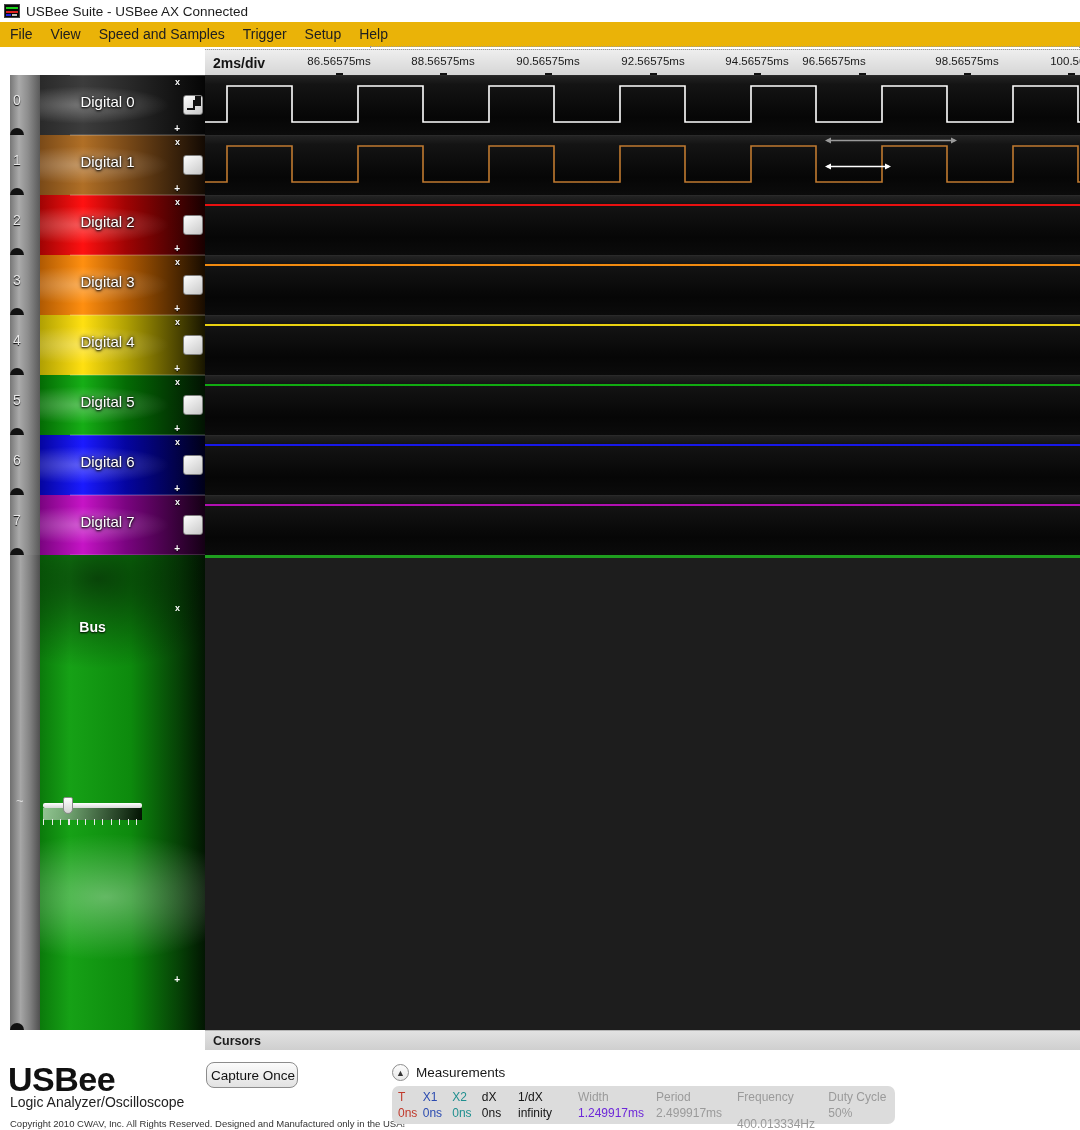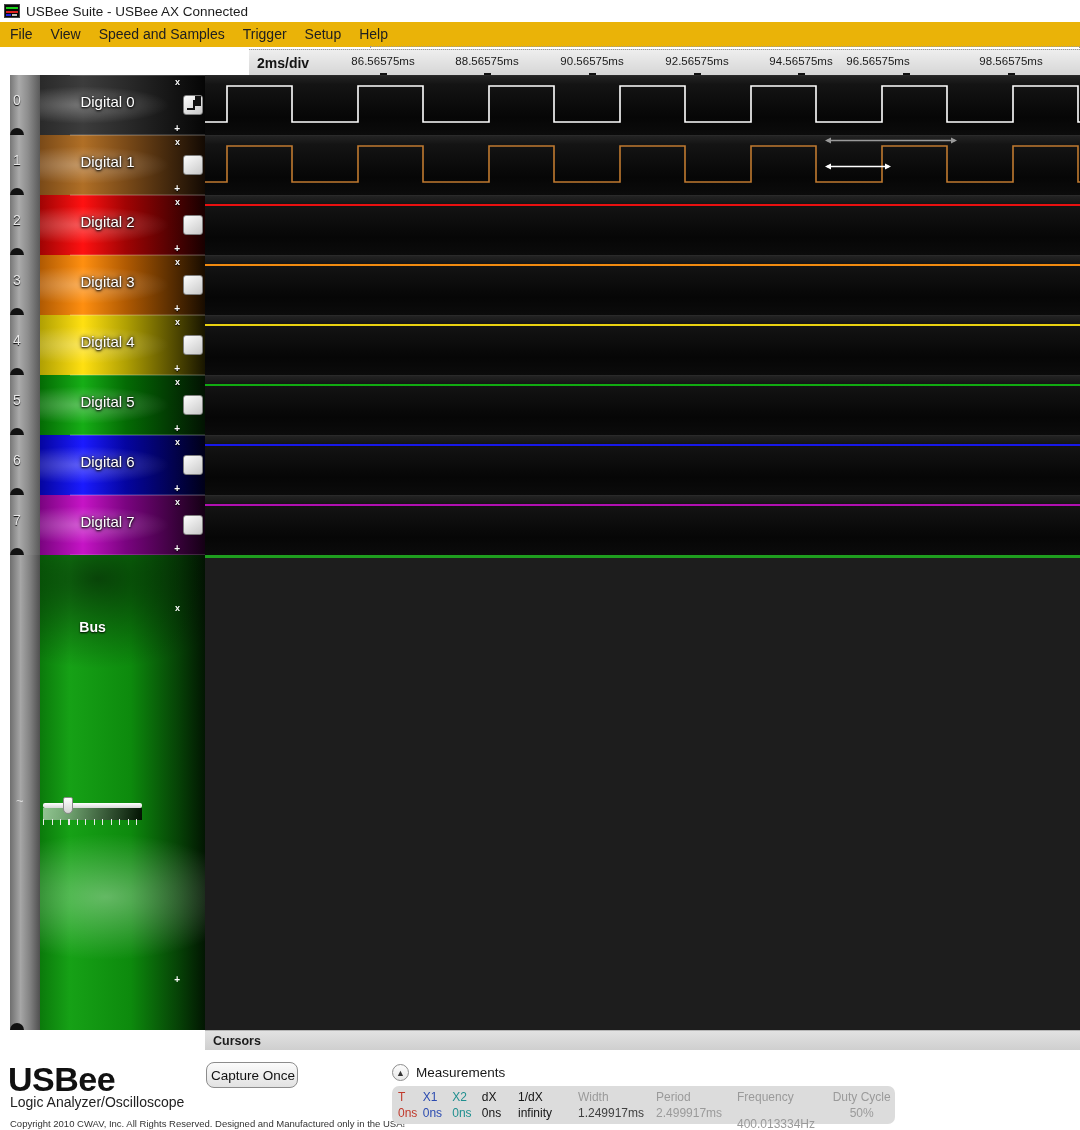--- a/index.html
+++ b/index.html
@@ -78,21 +78,21 @@
   #slider .track { position:absolute; left:3px; top:6px; width:99px; height:5px;
      background:linear-gradient(#ffffff,#d8d8d8); border-radius:2px; }
   #slider .shade { position:absolute; left:3px; top:11px; width:99px; height:12px;
      background:linear-gradient(100deg, rgba(255,255,255,.55), rgba(0,0,0,.85)); }
   #slider .knob { position:absolute; left:23px; top:0px; width:10px; height:17px;
      background:linear-gradient(#ffffff,#d2d2d2); border:1px solid #8a8a8a; border-radius:2px 2px 5px 5px; }
   #slider .ticks { position:absolute; left:3px; top:22px; width:99px; height:6px;
      background:repeating-linear-gradient(90deg,#e9e9e9 0 1px, transparent 1px 8.5px); }
 
   
-  #wavewrap { position:absolute; left:205px; top:0; width:875px; height:981px;padding-left:44px; }
+  #wavewrap { position:absolute; left:205px; top:0; width:875px; height:981px; }
   #ruler { position:relative; height:26px; width:875px;
      background:linear-gradient(#eeeeee,#d6d6d6); border-top:1px dotted #999; }
   #divlabel { position:absolute; left:8px; top:5px; font-size:14px; font-weight:bold; color:#141414; }
   .tick-label { position:absolute; top:5px; font-size:11.5px; color:#1a1a1a; transform:translateX(-50%); white-space:nowrap;}
   .tick-mark  { position:absolute; bottom:-5px; width:1px; height:7px; background:#111; }
   .tick-mark::before{ content:""; position:absolute; left:-3px; top:0; width:7px; height:2px; background:#111; }
 
   #scope { position:absolute; top:26px; left:0; width:875px; height:955px; background:#1d1d1d; }
   .wrow { position:relative; height:60px; width:875px; overflow:hidden;
      background:linear-gradient(#232323 0%,#141414 14%,#060606 70%,#0b0b0b 100%);
@@ -399,28 +399,28 @@
       <div class="meas-col" style="width: 38px;">
         <span class="meas-k" style="color:#141414">dX</span>
         <span class="meas-v" style="color:#141414">0ns</span>
       </div>
       <div class="meas-col" style="width: 63px;">
         <span class="meas-k" style="color:#141414">1/dX</span>
         <span class="meas-v" style="color:#141414">infinity</span>
       </div>
       <div class="meas-col" style="width: 82px;">
         <span class="meas-k" style="color:#9a9a9a">Width</span>
-        <span class="meas-v" style="color:#404040">1.249917ms</span>
+        <span class="meas-v" style="color:#6d28d9">1.249917ms</span>
       </div>
       <div class="meas-col" style="width: 85px;">
         <span class="meas-k" style="color:#9a9a9a">Period</span>
         <span class="meas-v" style="color:#9a9a9a">2.499917ms</span>
       </div>
       <div class="meas-col" style="width: 96px; gap: 11px;">
         <span class="meas-k" style="color:#9a9a9a">Frequency</span>
         <span class="meas-v" style="color:#9a9a9a">400.013334Hz</span>
       </div>
-      <div class="meas-col" style="width: 70px; align-items: center;">
+      <div class="meas-col" style="width: 70px;">
         <span class="meas-k" style="color:#9a9a9a">Duty Cycle</span>
         <span class="meas-v" style="color:#9a9a9a">50%</span>
       </div>
     </div>
 </div>
 
 </body></html>

